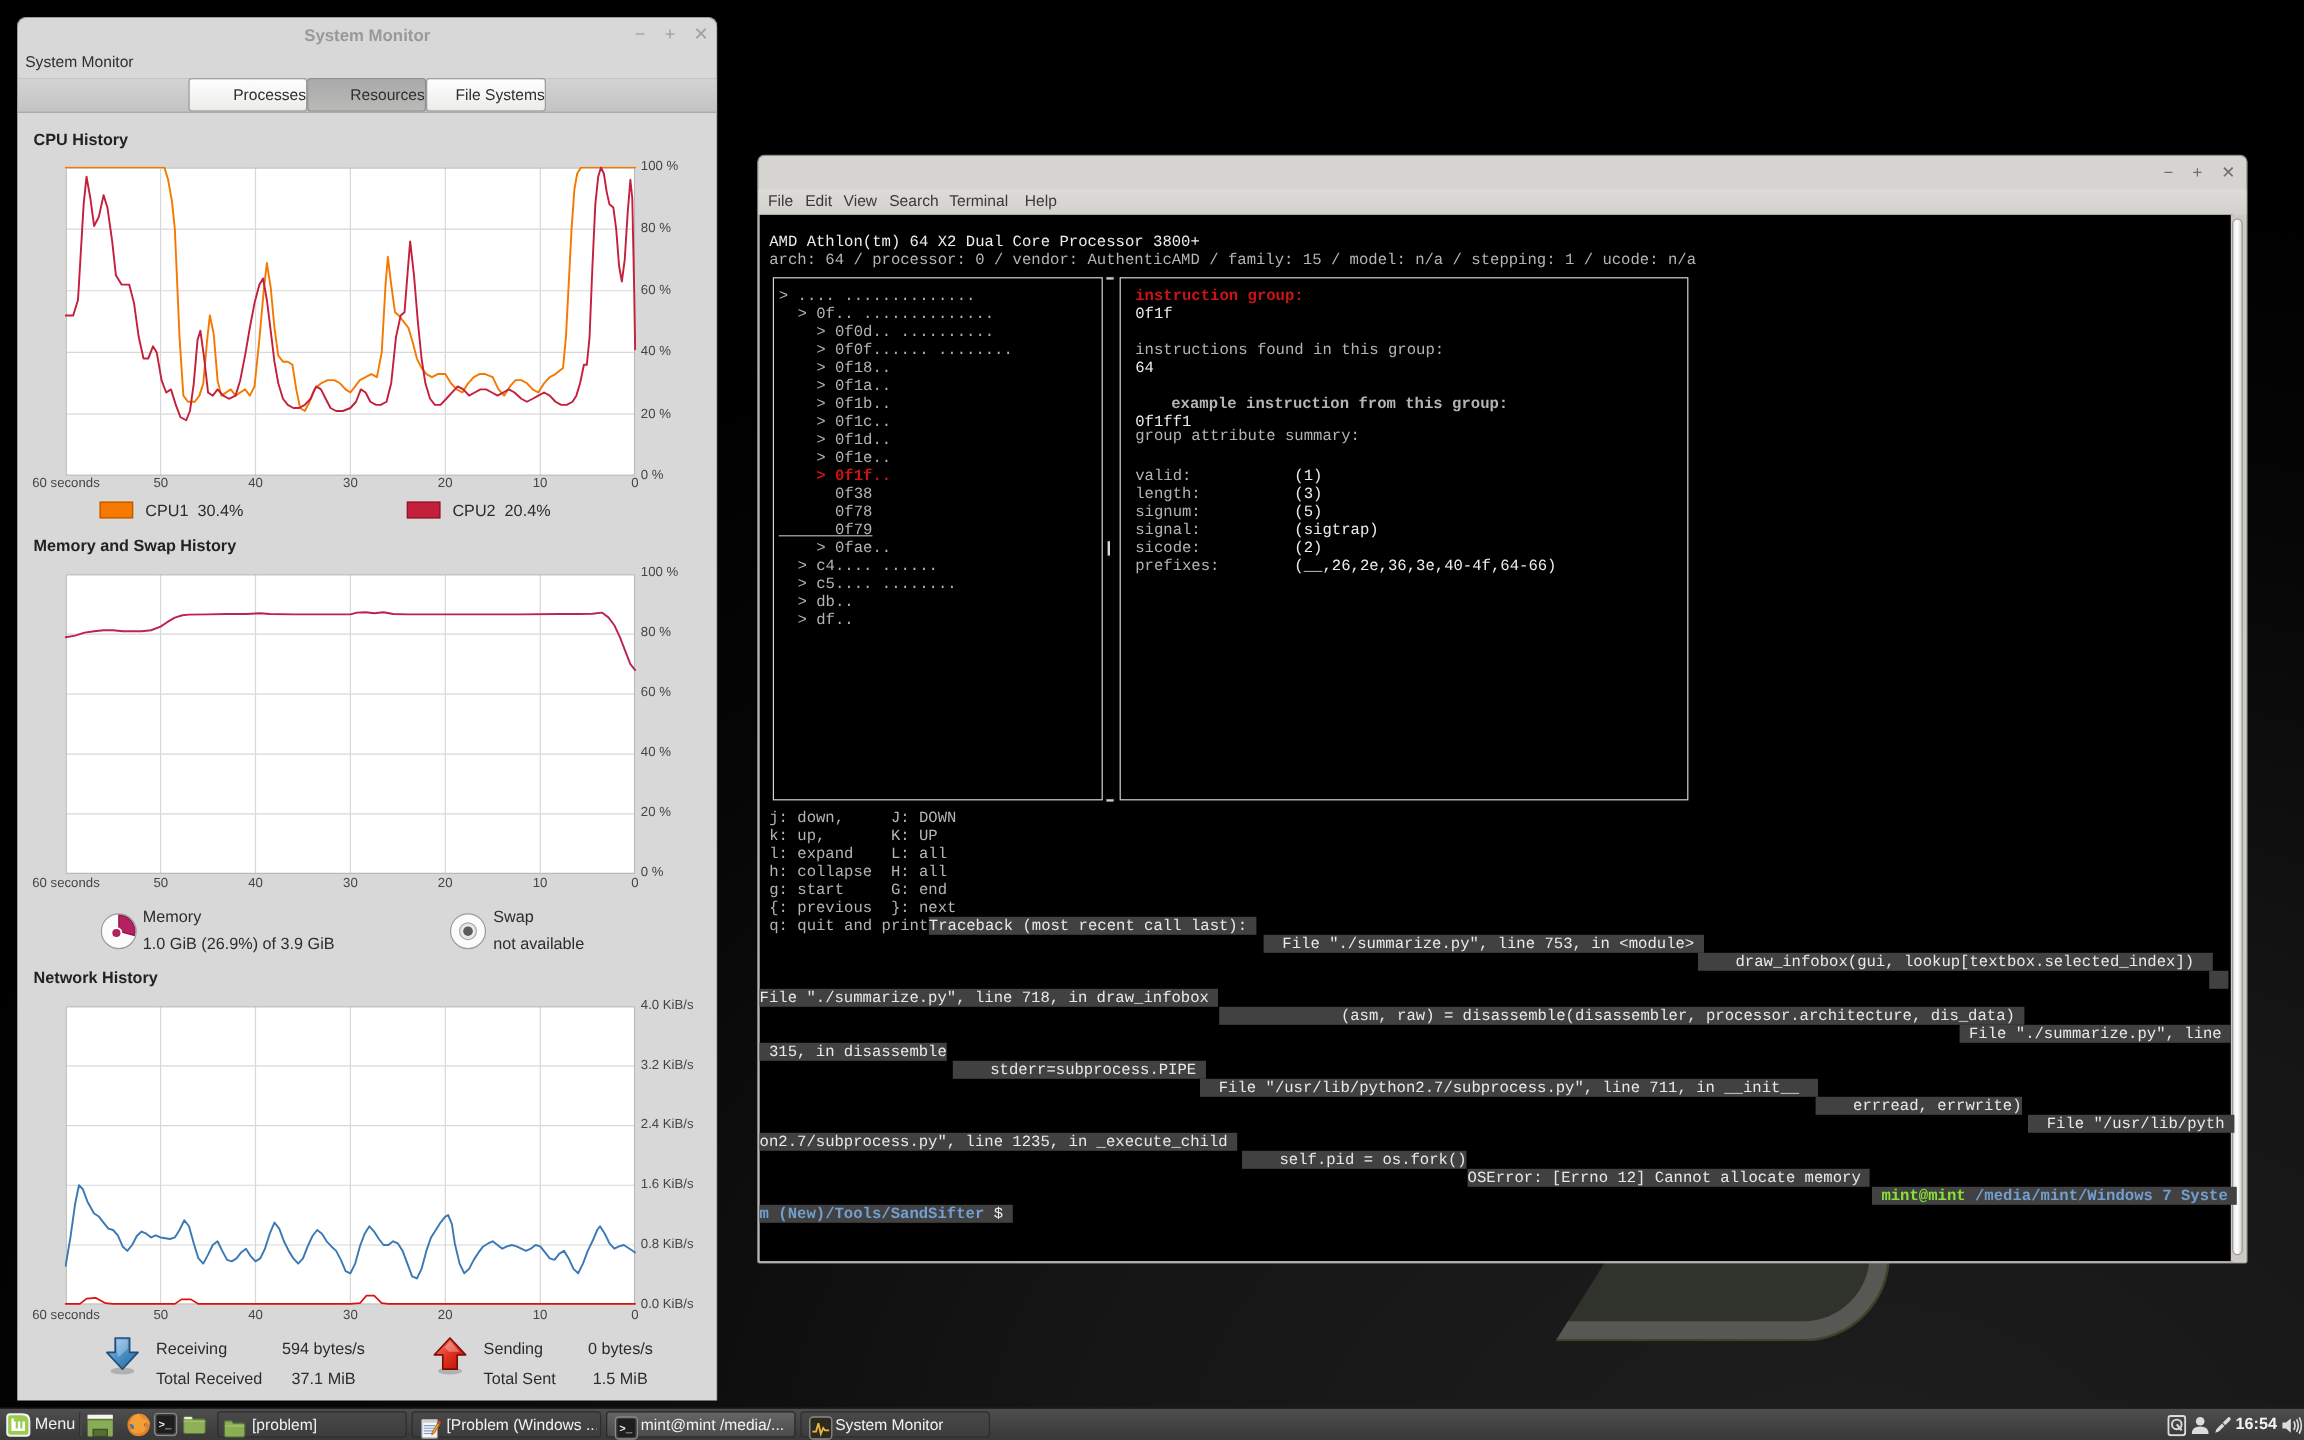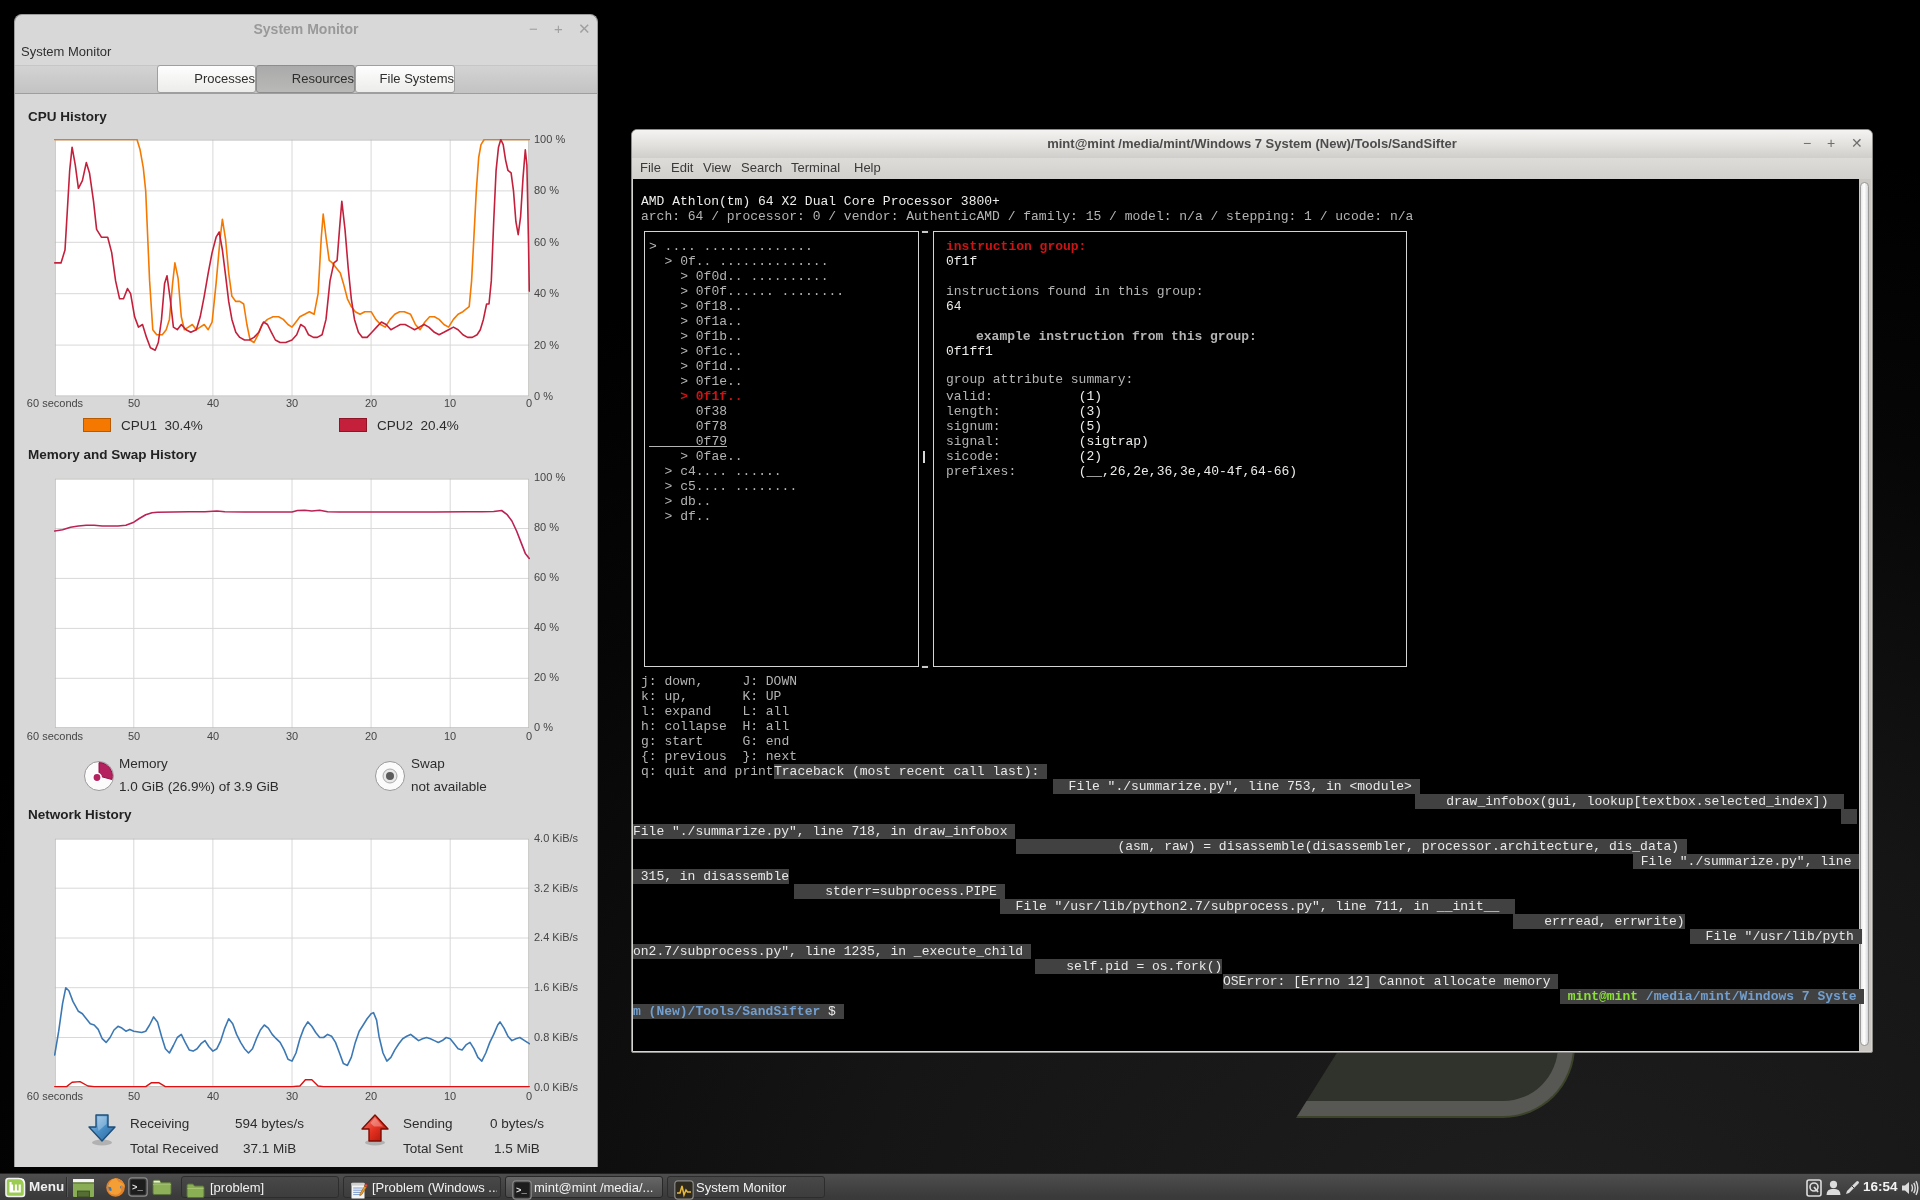--- a/index.html
+++ b/index.html
@@ -212,21 +212,20 @@
   <div class="lg" style="left:220px;top:1101px">594 bytes/s</div>
   <div class="lg" style="left:115px;top:1126px">Total Received</div>
   <div class="lg" style="left:228px;top:1126px">37.1 MiB</div>
   <div class="lg" style="left:388px;top:1101px">Sending</div>
   <div class="lg" style="left:475px;top:1101px">0 bytes/s</div>
   <div class="lg" style="left:388px;top:1126px">Total Sent</div>
   <div class="lg" style="left:479px;top:1126px">1.5 MiB</div>
 </div>
 
 <div id="term">
-  <div class="ttitle">mint@mint /media/mint/Windows 7 System (New)/Tools/SandSifter</div>
   <span class="tbtn" style="left:1171px;top:6px">−</span>
   <span class="tbtn" style="left:1195px;top:6px">+</span>
   <span class="tbtn" style="left:1219px;top:6px">✕</span>
   <div class="tmenu">
     <span style="left:8px" class="tmi">File</span>
     <span style="left:39px" class="tmi">Edit</span>
     <span style="left:71px" class="tmi">View</span>
     <span style="left:109px" class="tmi">Search</span>
     <span style="left:159px" class="tmi">Terminal</span>
     <span style="left:222px" class="tmi">Help</span>
@@ -264,21 +263,21 @@
     <div class="tl g" style="left:649px;top:464px;">  &gt; c4.... ......</div>
     <div class="tl g" style="left:649px;top:479px;">  &gt; c5.... ........</div>
     <div class="tl g" style="left:649px;top:494px;">  &gt; db..</div>
     <div class="tl g" style="left:649px;top:509px;">  &gt; df..</div>
     <div class="tl r" style="left:946px;top:239px;">instruction group:</div>
     <div class="tl w" style="left:946px;top:254px;">0f1f</div>
     <div class="tl g" style="left:946px;top:284px;">instructions found in this group:</div>
     <div class="tl w" style="left:946px;top:299px;">64</div>
     <div class="tl g" style="left:976px;top:329px;font-weight:bold;">example instruction from this group:</div>
     <div class="tl w" style="left:946px;top:344px;">0f1ff1</div>
-    <div class="tl g" style="left:946px;top:372px;">group attribute summary:</div>
+    <div class="tl g" style="left:946px;top:356px;">group attribute summary:</div>
     <div class="tl" style="left:946px;top:389px"><span class="g">valid:           </span><span class="w">(1)</span></div>
     <div class="tl" style="left:946px;top:404px"><span class="g">length:          </span><span class="w">(3)</span></div>
     <div class="tl" style="left:946px;top:419px"><span class="g">signum:          </span><span class="w">(5)</span></div>
     <div class="tl" style="left:946px;top:434px"><span class="g">signal:          </span><span class="w">(sigtrap)</span></div>
     <div class="tl" style="left:946px;top:449px"><span class="g">sicode:          </span><span class="w">(2)</span></div>
     <div class="tl" style="left:946px;top:464px"><span class="g">prefixes:        </span><span class="w">(__,26,2e,36,3e,40-4f,64-66)</span></div>
     <div class="tl g" style="left:641px;top:674px;">j: down,     J: DOWN</div>
     <div class="tl g" style="left:641px;top:689px;">k: up,       K: UP</div>
     <div class="tl g" style="left:641px;top:704px;">l: expand    L: all</div>
     <div class="tl g" style="left:641px;top:719px;">h: collapse  H: all</div>
@@ -303,21 +302,21 @@
     <div class="tl sel" style="left:1560px;top:989px">&nbsp;<span class="grn b">mint@mint</span> <span class="blu b">/media/mint/Windows 7 Syste</span>&nbsp;</div>
     <div class="tl sel" style="left:633px;top:1004px"><span class="blu b">m (New)/Tools/SandSifter</span> <span class="w">$</span>&nbsp;</div>
   </div>
 
 <div id="taskbar">
   <svg width="22" height="21" viewBox="0 0 22 21" style="position:absolute;left:4px;top:3px">
 <path d="M2 4 Q2 1.5 4.5 1.5 L14.5 1.5 Q20.5 1.5 20.5 7.5 L20.5 17 Q20.5 19.5 18 19.5 L4.5 19.5 Q2 19.5 2 17 Z" fill="#9ccb52" stroke="#f2f2f2" stroke-width="1.6"></path>
 <path d="M13 1.5 Q20.5 1.5 20.5 9 L20.5 4.5 Q20.5 1.5 17.5 1.5 Z" fill="#ffffff"></path>
 <path d="M5.5 5 L5.5 15.5 L16.8 15.5 L16.8 7.5 L14.7 7.5 L14.7 13.4 L12.9 13.4 L12.9 7.5 L10.9 7.5 L10.9 13.4 L9.1 13.4 L9.1 7.5 L7.6 7.5 L7.6 5 Z" fill="#ffffff"></path>
     </svg>
-  <div style="position:absolute;left:29px;top:4.5px;font-size:13.5px;font-weight:bold;color:#f0f0f0">Menu</div>
+  <div style="position:absolute;left:29px;top:4.5px;font-size:13.5px;font-weight:normal;color:#f0f0f0">Menu</div>
   <div style="position:absolute;left:66px;top:3px;width:1px;height:20px;background:#2e2e2e;border-right:1px solid #555"></div>
   <svg width="23" height="20" viewBox="0 0 23 20" style="position:absolute;left:72px;top:4px">
 <rect x="1" y="1" width="21" height="18" rx="1" fill="#89ad55"></rect>
 <rect x="1" y="1" width="21" height="3.4" fill="#f4f4f4"></rect>
 <rect x="1" y="4.4" width="21" height="1.2" fill="#5d7639"></rect>
 <rect x="5.5" y="13" width="12" height="6" fill="#4c6130" stroke="#3a4a25" stroke-width="0.8"></rect>
 <rect x="6.3" y="13.8" width="10.4" height="4.4" fill="#566e36"></rect>
     </svg>
     <svg width="21" height="21" viewBox="0 0 21 21" style="position:absolute;left:105px;top:3px">
 <circle cx="10.5" cy="10.5" r="9.3" fill="#e1822a"></circle>

